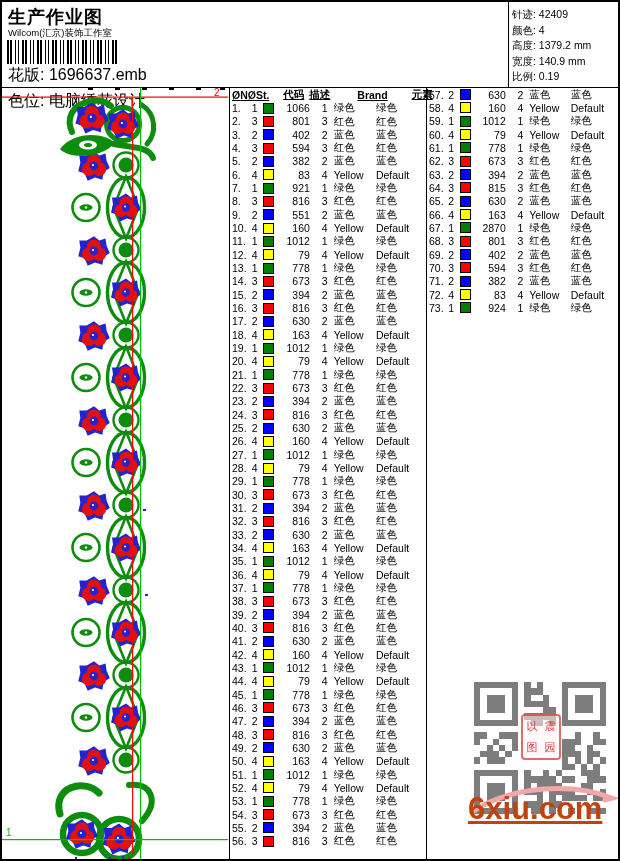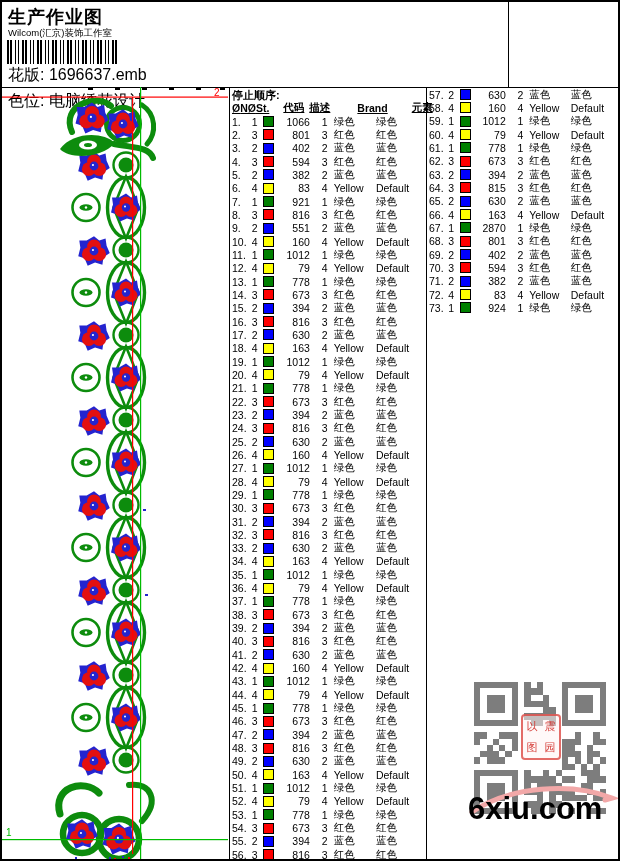--- a/index.html
+++ b/index.html
@@ -54,20 +54,37 @@
   <div class="barcode"></div>
   <div class="meta-line" style="top:63px;">
     <span>花版:</span>
     <span>1696637.emb</span>
   </div>
   <div class="meta-line" style="top:89px;">
     <span>色位:</span>
     <span>电脑绣花设计</span>
   </div>
 
+  <div class="info-panel">
+    <div class="info-row">
+      <span>针迹:</span>
+      <span>42409</span></div>
+    <div class="info-row">
+      <span>颜色:</span>
+      <span>4</span></div>
+    <div class="info-row">
+      <span>高度:</span>
+      <span>1379.2 mm</span></div>
+    <div class="info-row">
+      <span>宽度:</span>
+      <span>140.9 mm</span></div>
+    <div class="info-row">
+      <span>比例:</span>
+      <span>0.19</span></div>
+  </div>
 
   <div class="vline" style="left:506px;top:0;width:1px;height:85px;"></div>
   <div class="hline" style="left:0;top:85px;width:616px;height:1px;"></div>
   <div class="vline" style="left:227px;top:85px;width:1px;height:772px;"></div>
   <div class="vline" style="left:424px;top:85px;width:1px;height:772px;"></div>
 
   <div class="design" id="design-holder"><svg width="226" height="774" viewBox="0 0 226 774" xmlns="http://www.w3.org/2000/svg">
         <g transform="translate(124,120.5)">
     <ellipse rx="18.5" ry="30" fill="none" stroke="#0d8c0d" stroke-width="3.4"></ellipse>
     <path d="M0,-31 L12.5,0 L0,31 L-12.5,0 Z" fill="none" stroke="#0d8c0d" stroke-width="2.6"></path>
@@ -345,21 +362,20 @@
         <rect x="218" y="1" width="5" height="2" fill="#000"></rect>
         <rect x="0" y="9.5" width="226" height="1.2" fill="#ff0000"></rect>
         <rect x="130" y="10" width="1.2" height="757" fill="#ff0000"></rect>
         <rect x="138" y="0" width="1.2" height="773" fill="#00bb00"></rect>
         <rect x="0" y="752" width="226" height="1.2" fill="#00bb00"></rect>
         <text x="212" y="9" font-size="10" fill="#ff0000" font-family="Liberation Sans,sans-serif">2</text>
         <text x="4" y="749" font-size="10" fill="#00bb00" font-family="Liberation Sans,sans-serif">1</text>
       </svg></div>
 
   <div class="seq-col" style="left:230px;top:86px;width:193px;" id="seq-col-1">
-    <div class="seq-stop">停止顺序:</div>
     <div class="thead">
       <span class="h-idx">Ø</span>
       <span class="h-n">NØ</span>
       <span class="h-st">St.</span>
       <span class="h-code">代码</span>
       <span class="h-desc">描述</span>
       <span class="h-brand">Brand</span>
       <span class="h-el">元素</span>
     </div>
     <div id="rows-1">
@@ -1245,15 +1261,15 @@
       </svg></div>
   <div class="seal" id="seal">
       <span>以</span>
       <span>图</span>
       <span>震</span>
       <span>园</span>
     </div>
   <svg class="swoosh" width="156" height="46">
     <path id="swoosh-path" d="M8,40 C46,14 108,10 148,26 l-7,2" fill="none" stroke-width="5" stroke-linecap="round" stroke="#f2a8a8"></path>
   </svg>
-  <div class="wm-text" style="color: #000000;">6xiu.com</div>
+  <div class="wm-text" style="color: #c2410c; text-decoration: underline;">6xiu.com</div>
 
 </div>
 
 </body></html>

